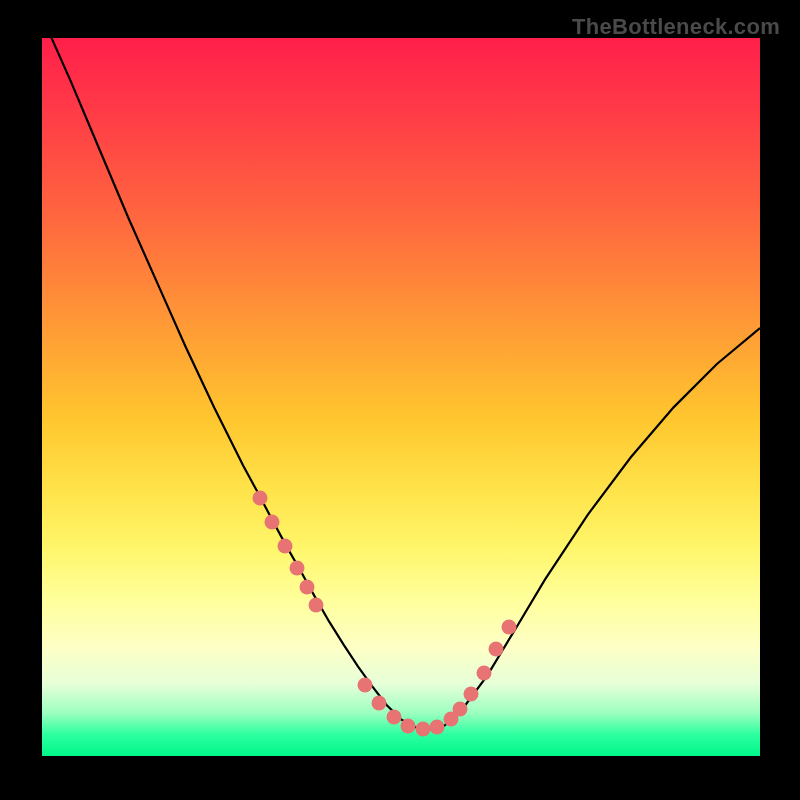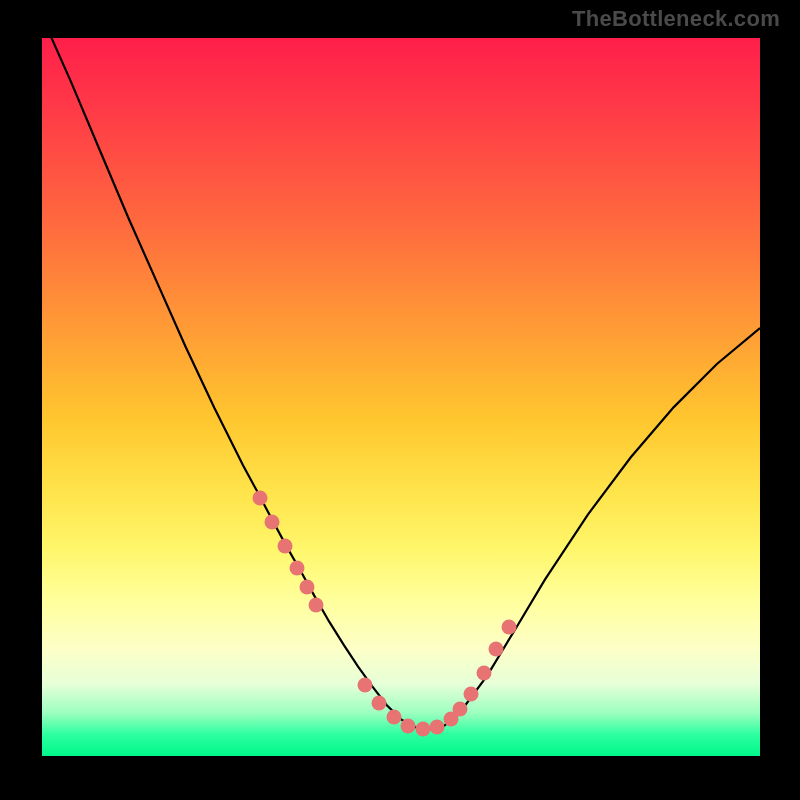--- a/index.html
+++ b/index.html
@@ -1,17 +1,17 @@
 <!DOCTYPE html>
 <html><head>
 <meta charset="utf-8">
 <style>
   html,body{margin:0;padding:0;width:800px;height:800px;background:#000;overflow:hidden;}
   .outer{position:relative;width:800px;height:800px;background:#000;}
-  .watermark{position:absolute;top:6px;right:20px;font-family:Arial,Helvetica,sans-serif;font-weight:600;font-size:22px;color:#4a4a4a;letter-spacing:0.3px;}
+  .watermark{position:absolute;top:14px;right:20px;font-family:Arial,Helvetica,sans-serif;font-weight:600;font-size:22px;color:#4a4a4a;letter-spacing:0.3px;}
   .plot{position:absolute;left:42px;top:38px;width:718px;height:718px;overflow:hidden;}
   .gradient{position:absolute;inset:0;
     background:linear-gradient(to bottom,
       #ff1f4a 0%,
       #ff3a47 10%,
       #ff6a3e 26%,
       #ff9a36 40%,
       #ffc62e 53%,
       #ffe34a 63%,
       #fff66a 71%,

